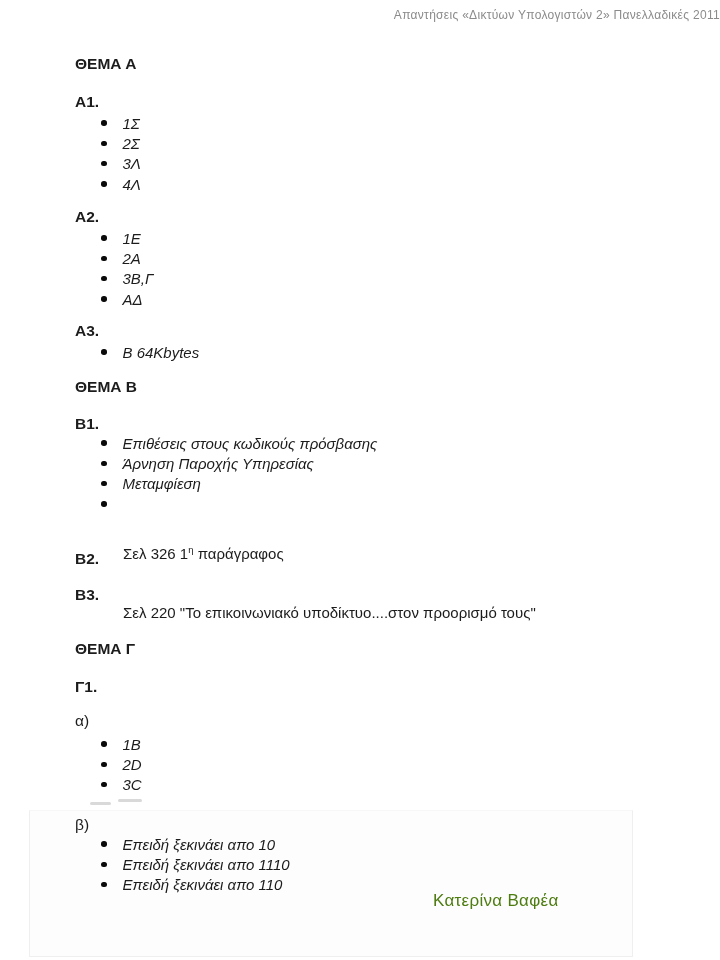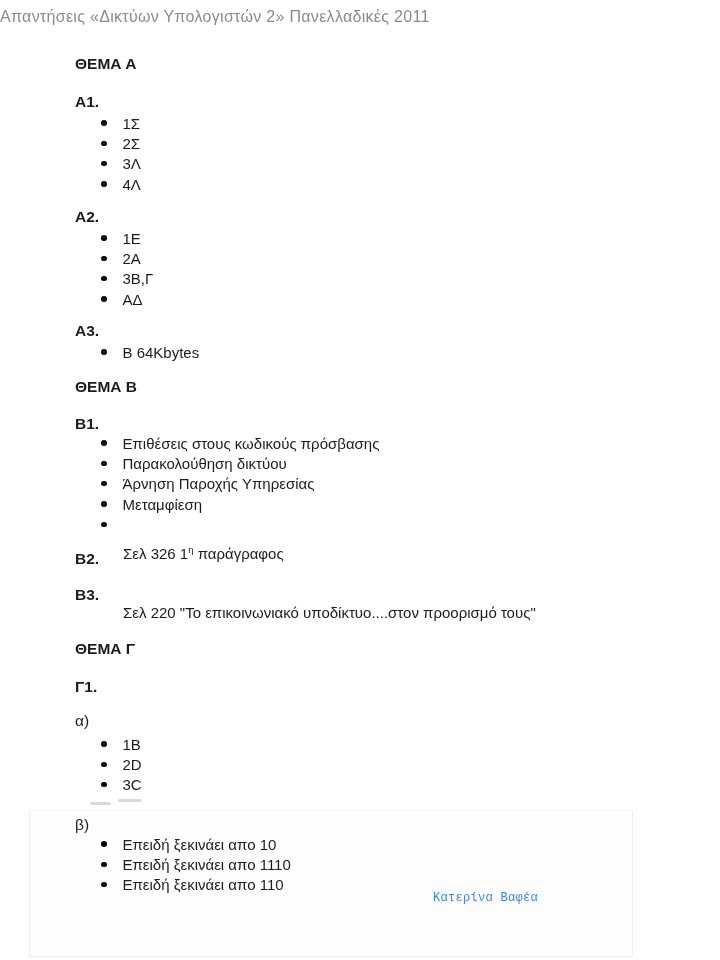--- a/index.html
+++ b/index.html
@@ -9,22 +9,22 @@
     background: #ffffff;
     font-family: "Liberation Sans", sans-serif;
     color: #1c1c1c;
     position: relative;
     overflow: hidden;
   }
   .abs { position: absolute; text-align: center; }
 
   .doc-title {
     left: 0; top: 8px; width: 720px;
-    text-align: left;
-    font-size: 16px;
+    text-align: right;
+    font-size: 12px;
     color: #8b8b8b;
     letter-spacing: 0.3px;
   }
 
   .heading {
     left: 75px;
     font-size: 15.5px;
     font-weight: 700;
     color: #1c1c1c;
   }
@@ -46,40 +46,40 @@
     flex: none;
     width: 5.5px; height: 5.5px;
     border-radius: 50%;
     background: #0a0a0a;
     margin-right: 16px;
   }
   .li-text {
     font-size: 15px;
     color: #1c1c1c;
     white-space: nowrap;
+    font-style: italic;
   }
 
   .answer-line {
     left: 123px;
     font-size: 15px;
     color: #1c1c1c;
     white-space: nowrap;
   }
   .answer-line sup {
     font-size: 9.5px;
     vertical-align: super;
     line-height: 0;
   }
 
   .author {
     left: 433px; top: 891px;
-    font-size: 12px;
-    color: #3b82f6;
+    font-size: 17px;
+    color: #4d7c0f;
     letter-spacing: 0.3px;
-    font-family: Liberation Mono, monospace;
   }
 
   
   .seam {
     left: 29px; top: 810px;
     width: 604px; height: 147px;
     background: #fdfdfd;
     border: 1px solid #efefef;
     border-top: 1px solid #f7f7f7;
   }
@@ -156,24 +156,20 @@
 <div class="abs heading" style="top:378px">ΘΕΜΑ Β</div>
 
 <div class="abs heading" style="top:415px">Β1.</div>
 <div class="abs list" style="top:433px">
   <div class="li">
       <span class="bullet"></span>
       <span class="li-text">Επιθέσεις στους κωδικούς πρόσβασης</span>
     </div>
   <div class="li">
       <span class="bullet"></span>
-      <span class="li-text">Παρακολούθηση δικτύου</span>
-    </div>
-  <div class="li">
-      <span class="bullet"></span>
       <span class="li-text">Άρνηση Παροχής Υπηρεσίας</span>
     </div>
   <div class="li">
       <span class="bullet"></span>
       <span class="li-text">Μεταμφίεση</span>
     </div>
   <div class="li">
       <span class="bullet"></span>
     </div>
 </div>

